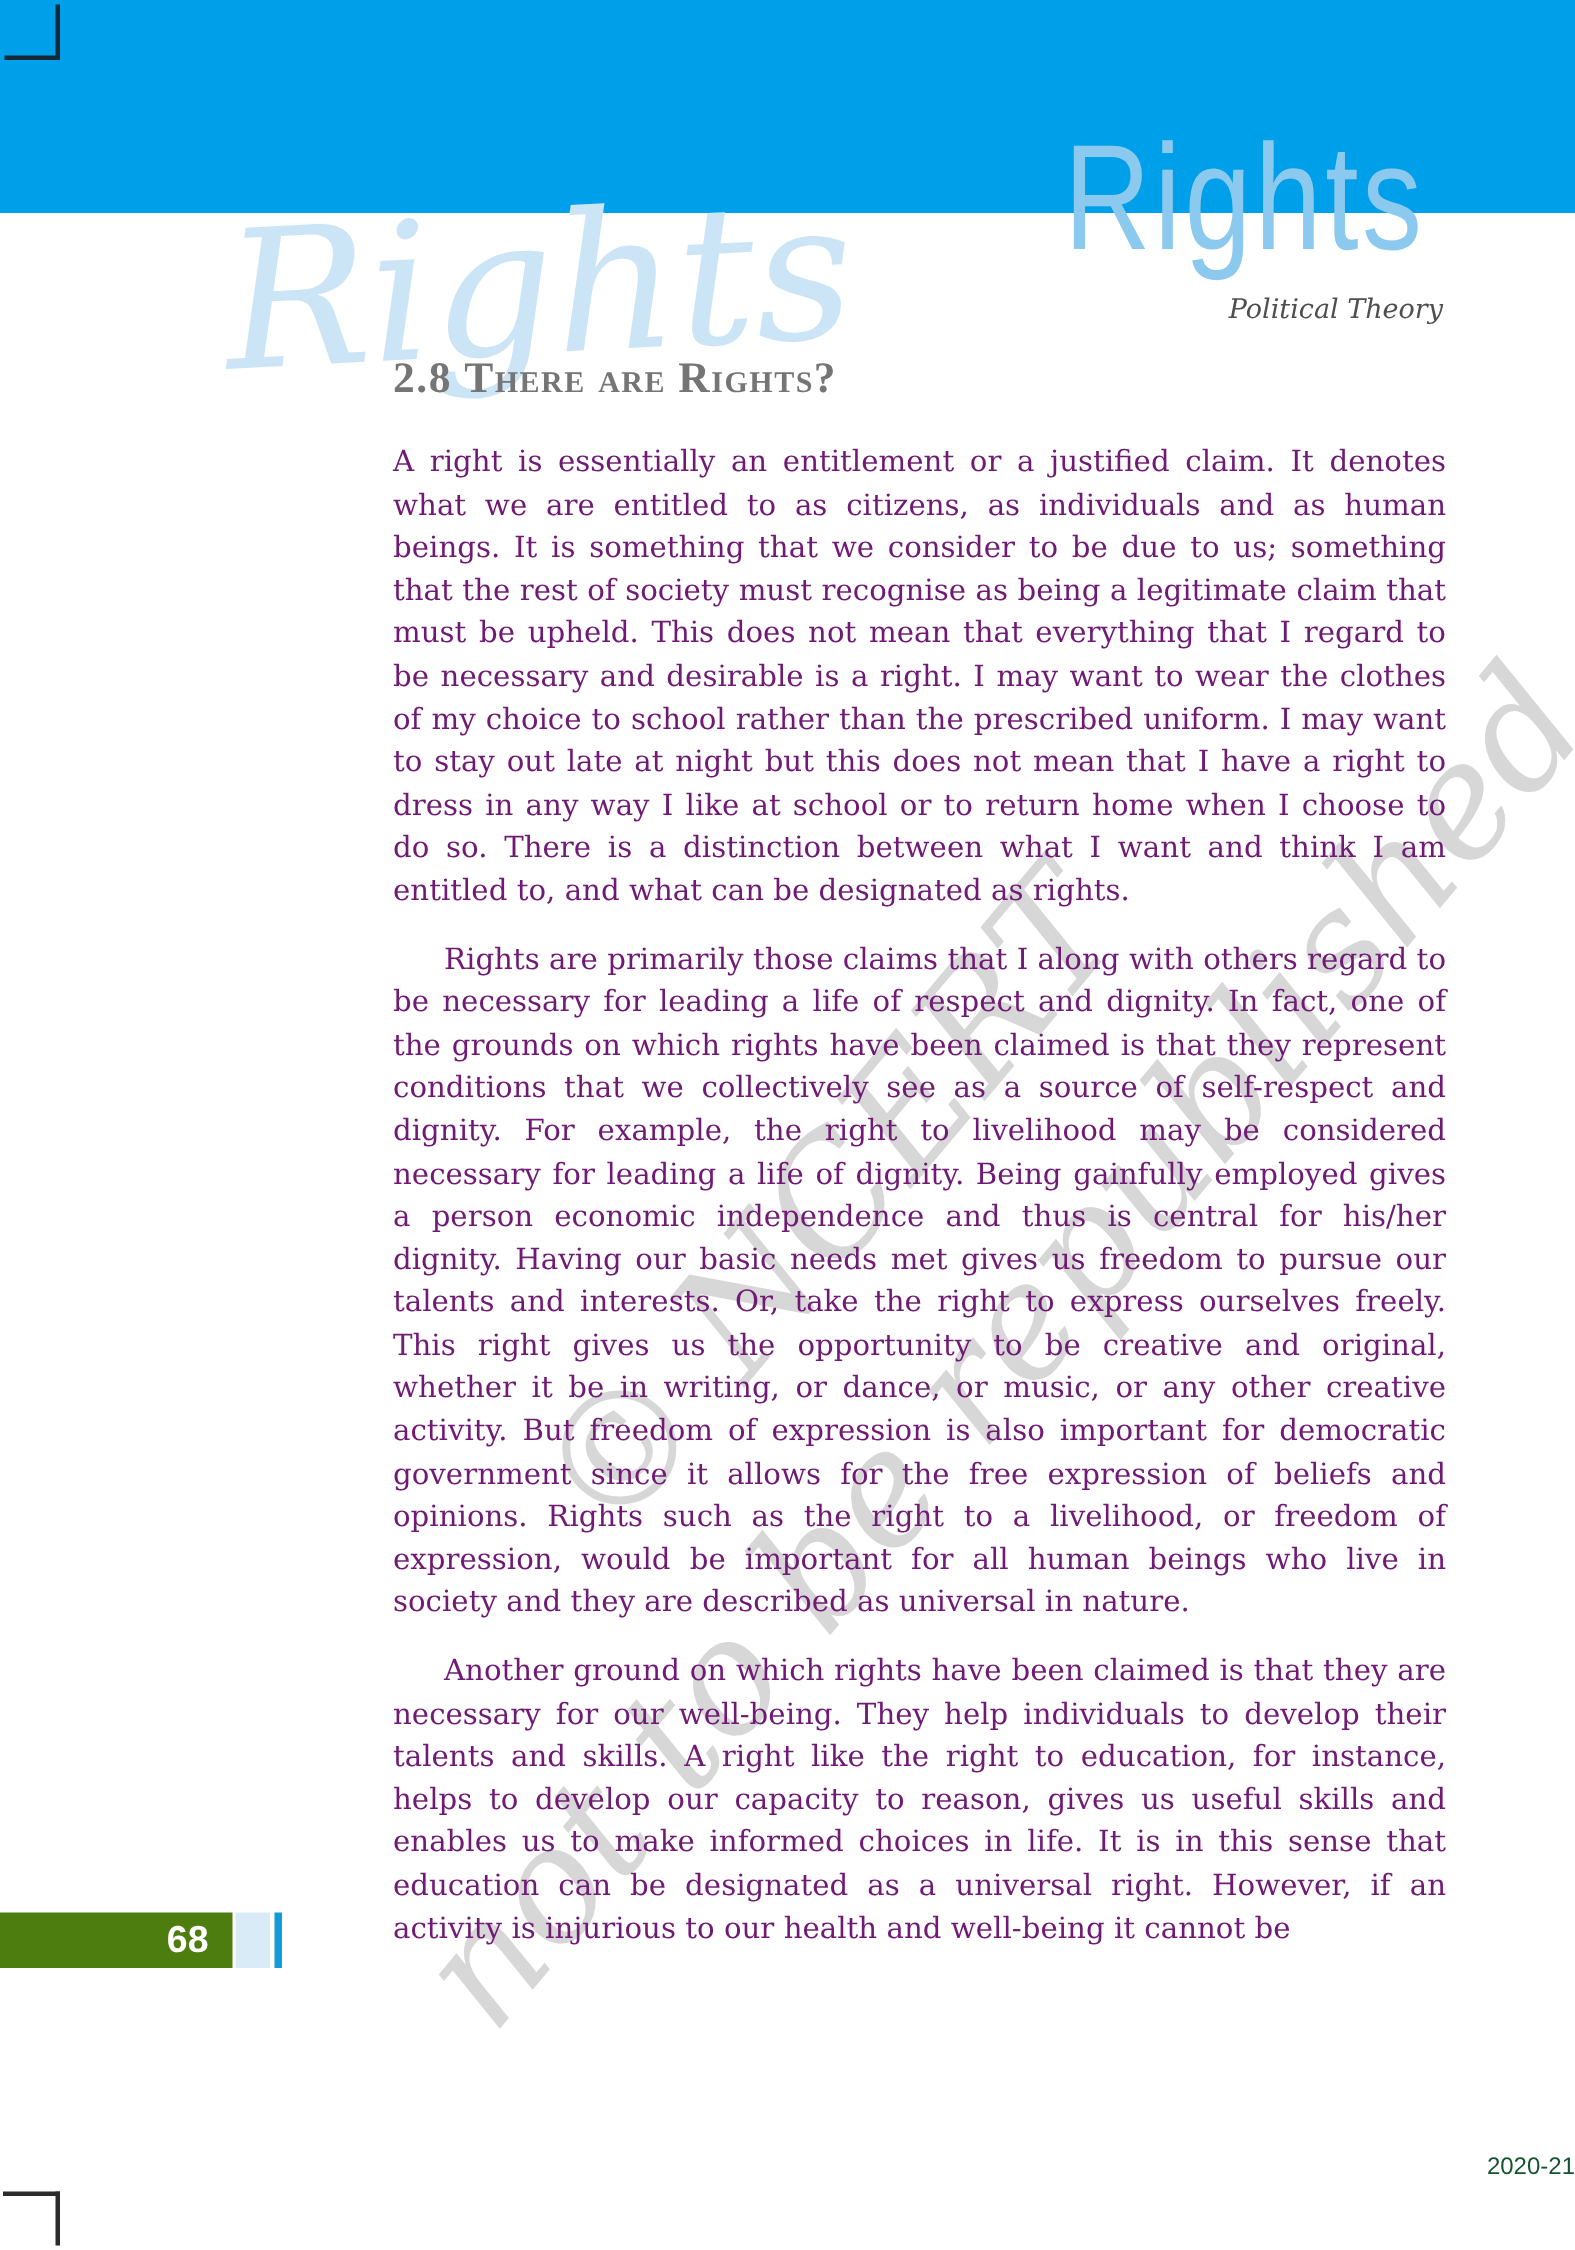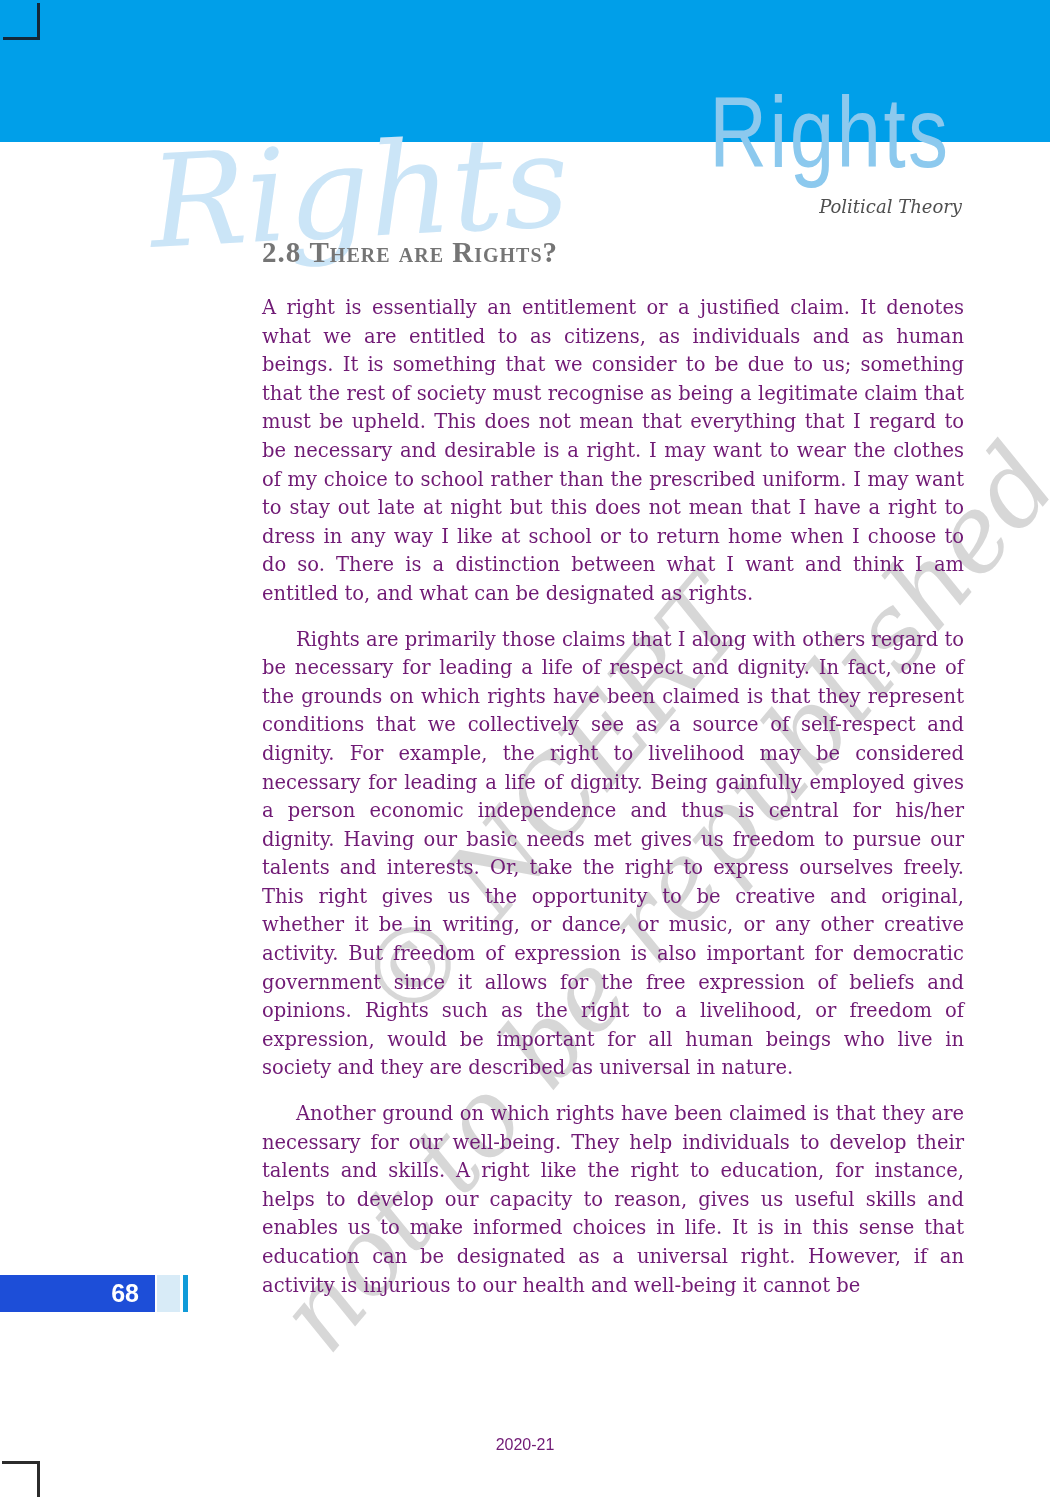--- a/index.html
+++ b/index.html
@@ -95,21 +95,21 @@
     text-align:justify;
     z-index:2;
   }
   .body-text p{margin:0;}
   .body-text p + p{margin-top:17px; text-indent:34px;}
 
   
   .page-tab{
     position:absolute; left:0; top:1275px;
     width:155px; height:37px;
-    background:#1d4ed8;
+    background:#4d7c0f;
     color:#ffffff;
     font-family:"Liberation Sans", sans-serif;
     font-weight:bold; font-size:25px; line-height:37px;
     text-align:right;
     padding-right:0;
     box-sizing:border-box;
     z-index:2;
   }
   .page-tab span{margin-right:16px;}
   .page-tab-pale{
@@ -122,23 +122,23 @@
     position:absolute; left:183px; top:1275px;
     width:5px; height:37px;
     background:#119BD8;
     z-index:2;
   }
 
   
   .footer-year{
     position:absolute; left:0; top:1436px;
     width:1050px;
-    text-align:center;
+    text-align:right;
     font-family:"Liberation Sans", sans-serif;
-    font-size:16px; color:#701a75;
+    font-size:16px; color:#14532d;
     z-index:2;
   }
 </style>
 </head>
 <body>
 
 <div class="page">
 
   <div class="top-band"></div>
 

